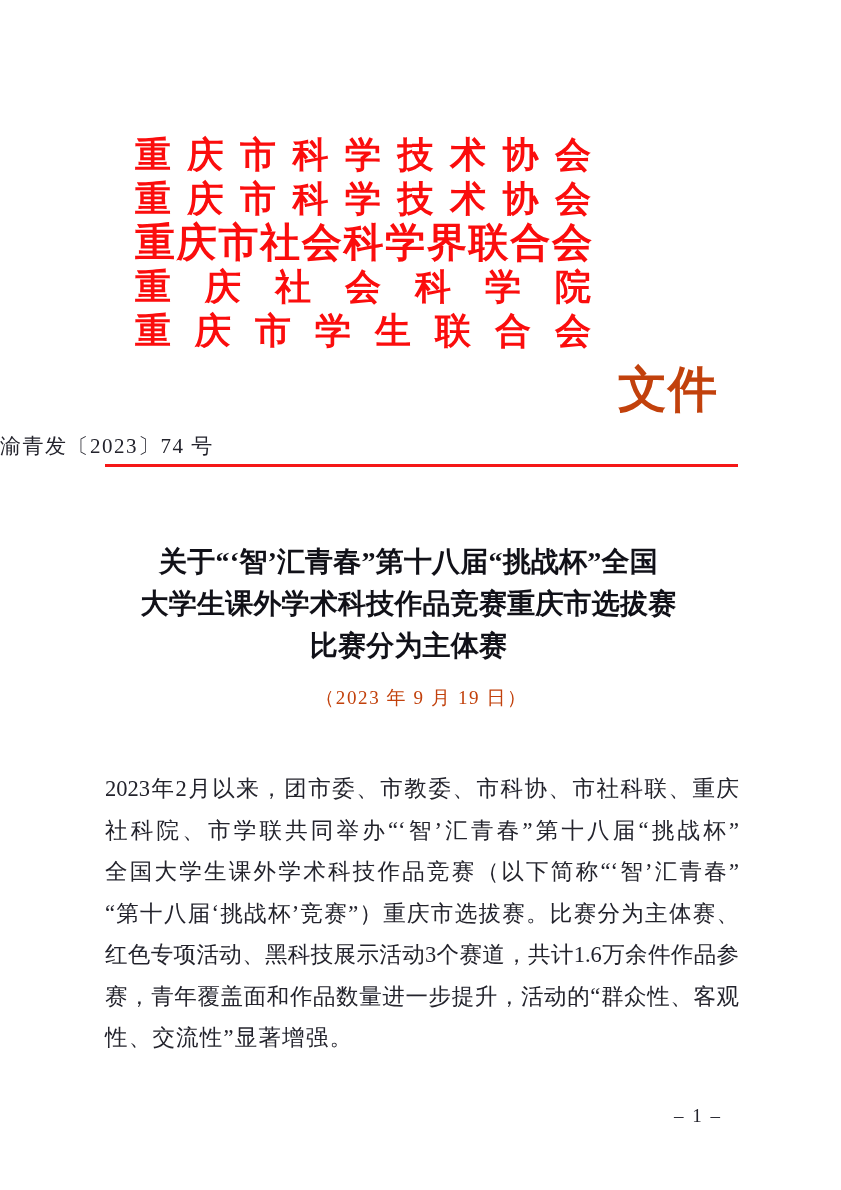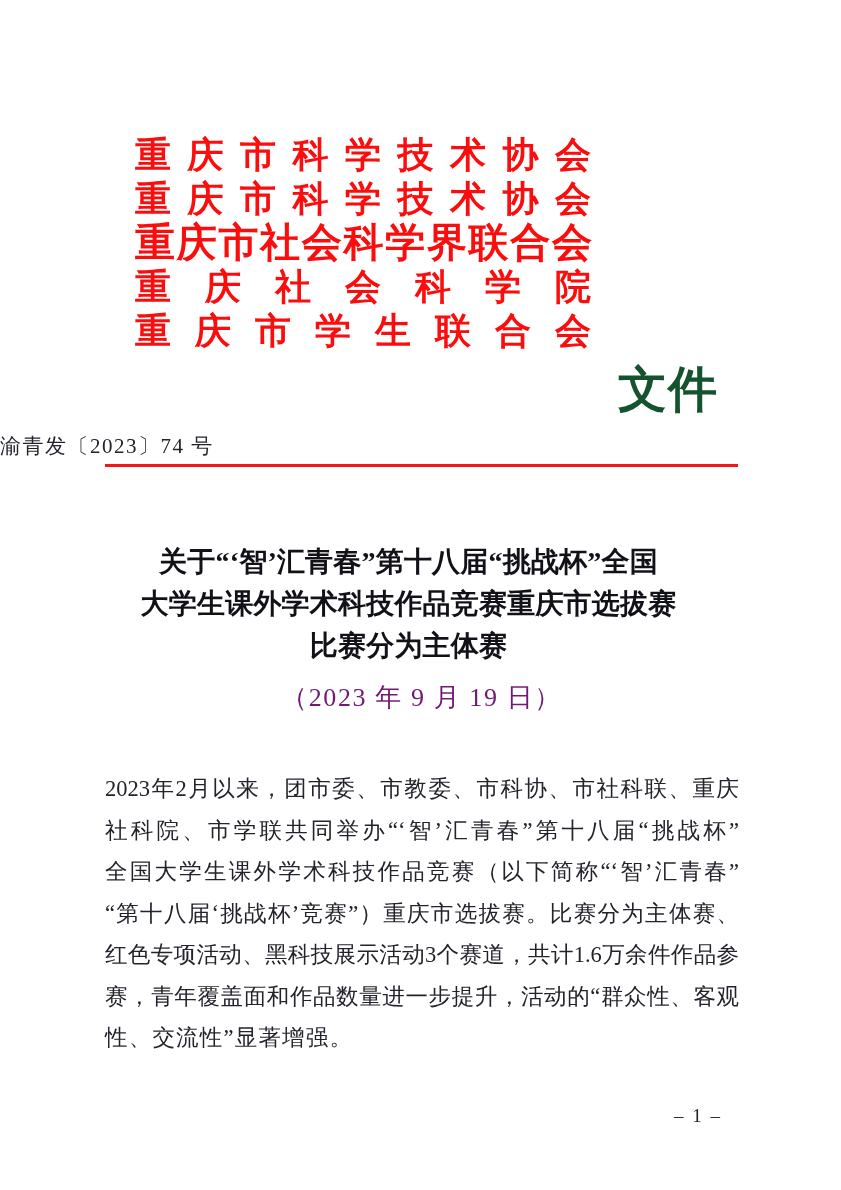--- a/index.html
+++ b/index.html
@@ -55,21 +55,21 @@
   
   .lh-line.n9  { letter-spacing: 0px; }
   .lh-line.n8  { letter-spacing: 0px; }
   .lh-line.n10 { font-size: 40px; letter-spacing: -1px; }
   .lh-line.n7  { letter-spacing: 0px; }
 
   .lh-wenjian {
     position: absolute;
     left: 618px;
     top: 228px;
-    color: #14532d;
+    color: #c2410c;
     font-family: "Liberation Serif", "DejaVu Serif", serif;
     font-weight: bold;
     font-size: 49px;
     line-height: 58px;
     letter-spacing: 1px;
     white-space: nowrap;
   }
 
   
   .doc-number {
@@ -107,24 +107,24 @@
     color: #111118;
   }
   .doc-title .tline { display: block; }
 
   .doc-date {
     position: absolute;
     left: 105px;
     top: 684px;
     width: 633px;
     text-align: center;
-    font-size: 26px;
+    font-size: 19px;
     line-height: 28px;
     letter-spacing: 1.6px;
-    color: #701a75;
+    color: #c2410c;
   }
 
   
   .body-text {
     position: absolute;
     left: 105px;
     top: 768px;
     width: 634px;
   }
 

